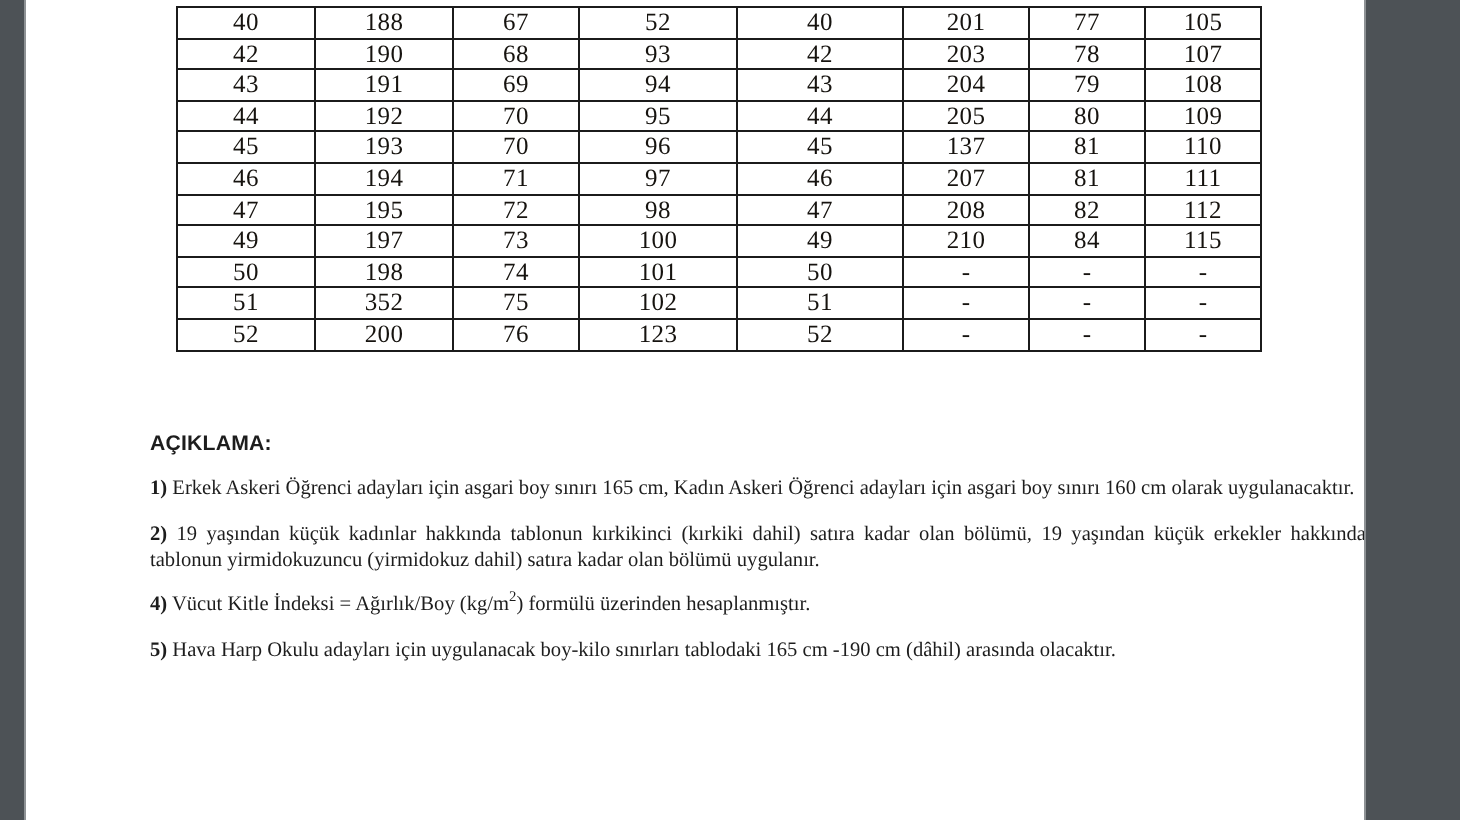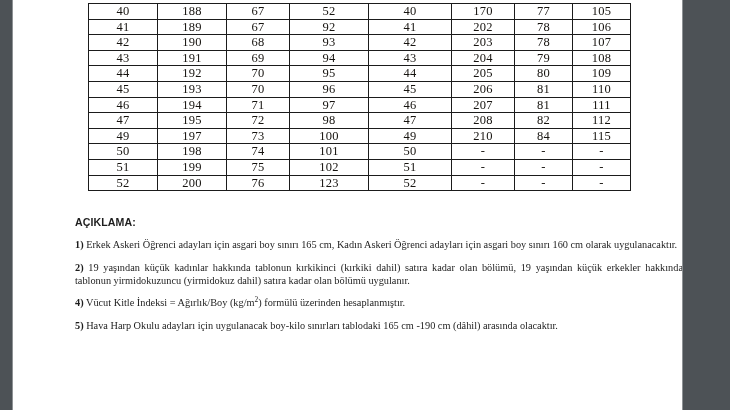--- a/index.html
+++ b/index.html
@@ -119,33 +119,23 @@
 
     <div class="table-wrap">
       <table class="bmi-table">
         <tbody>
             <tr>
               <td class="c0">40</td>
               <td class="c1">188</td>
               <td class="c2">67</td>
               <td class="c3">52</td>
               <td class="c4">40</td>
-              <td class="c5">170</td>
+              <td class="c5">201</td>
               <td class="c6">77</td>
               <td class="c7">105</td>
-            </tr>
-            <tr>
-              <td class="c0">41</td>
-              <td class="c1">189</td>
-              <td class="c2">67</td>
-              <td class="c3">92</td>
-              <td class="c4">41</td>
-              <td class="c5">202</td>
-              <td class="c6">78</td>
-              <td class="c7">106</td>
             </tr>
             <tr>
               <td class="c0">42</td>
               <td class="c1">190</td>
               <td class="c2">68</td>
               <td class="c3">93</td>
               <td class="c4">42</td>
               <td class="c5">203</td>
               <td class="c6">78</td>
               <td class="c7">107</td>
@@ -169,21 +159,21 @@
               <td class="c5">205</td>
               <td class="c6">80</td>
               <td class="c7">109</td>
             </tr>
             <tr>
               <td class="c0">45</td>
               <td class="c1">193</td>
               <td class="c2">70</td>
               <td class="c3">96</td>
               <td class="c4">45</td>
-              <td class="c5">206</td>
+              <td class="c5">137</td>
               <td class="c6">81</td>
               <td class="c7">110</td>
             </tr>
             <tr>
               <td class="c0">46</td>
               <td class="c1">194</td>
               <td class="c2">71</td>
               <td class="c3">97</td>
               <td class="c4">46</td>
               <td class="c5">207</td>
@@ -215,21 +205,21 @@
               <td class="c1">198</td>
               <td class="c2">74</td>
               <td class="c3">101</td>
               <td class="c4">50</td>
               <td class="c5">-</td>
               <td class="c6">-</td>
               <td class="c7">-</td>
             </tr>
             <tr>
               <td class="c0">51</td>
-              <td class="c1">199</td>
+              <td class="c1">352</td>
               <td class="c2">75</td>
               <td class="c3">102</td>
               <td class="c4">51</td>
               <td class="c5">-</td>
               <td class="c6">-</td>
               <td class="c7">-</td>
             </tr>
             <tr>
               <td class="c0">52</td>
               <td class="c1">200</td>

